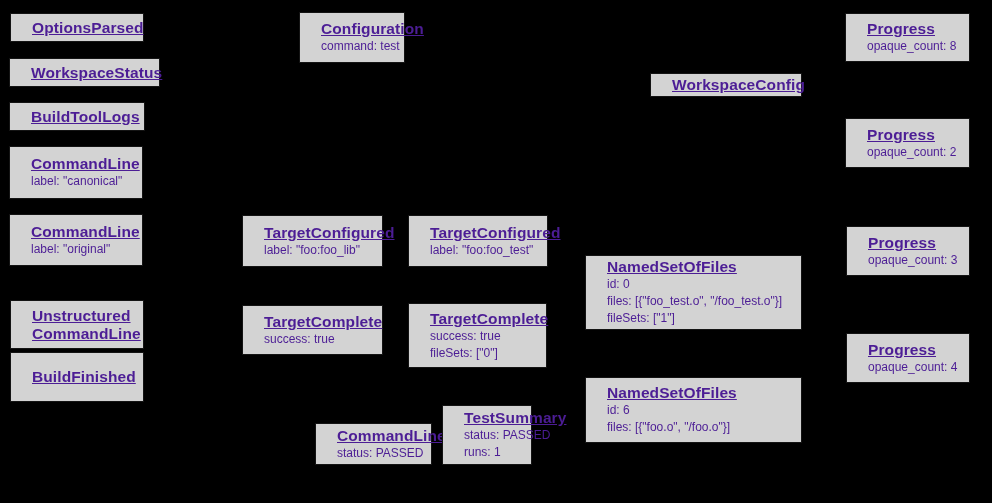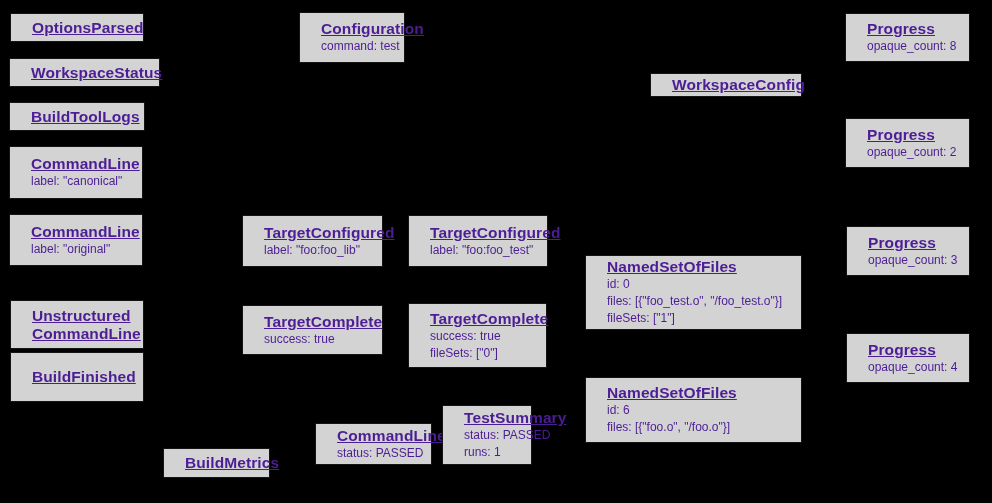--- a/index.html
+++ b/index.html
@@ -63,23 +63,20 @@
 
   <div class="node" style="left:10px;top:300px;width:134px;height:49px">
     <div class="title">Unstructured CommandLine</div>
   </div>
 
   <div class="node" style="left:10px;top:352px;width:134px;height:50px">
     <div class="title">BuildFinished</div>
   </div>
 
 
-  <div class="node" style="left:163px;top:448px;width:107px;height:30px">
-    <div class="title">BuildMetrics</div>
-  </div>
 
   <div class="node" style="left:299px;top:12px;width:106px;height:51px">
     <div class="title">Configuration</div>
     <div class="line">command: test</div>
   </div>
 
 
   <div class="node" style="left:242px;top:215px;width:141px;height:52px">
     <div class="title">TargetConfigured</div>
     <div class="line">label: "foo:foo_lib"</div>

